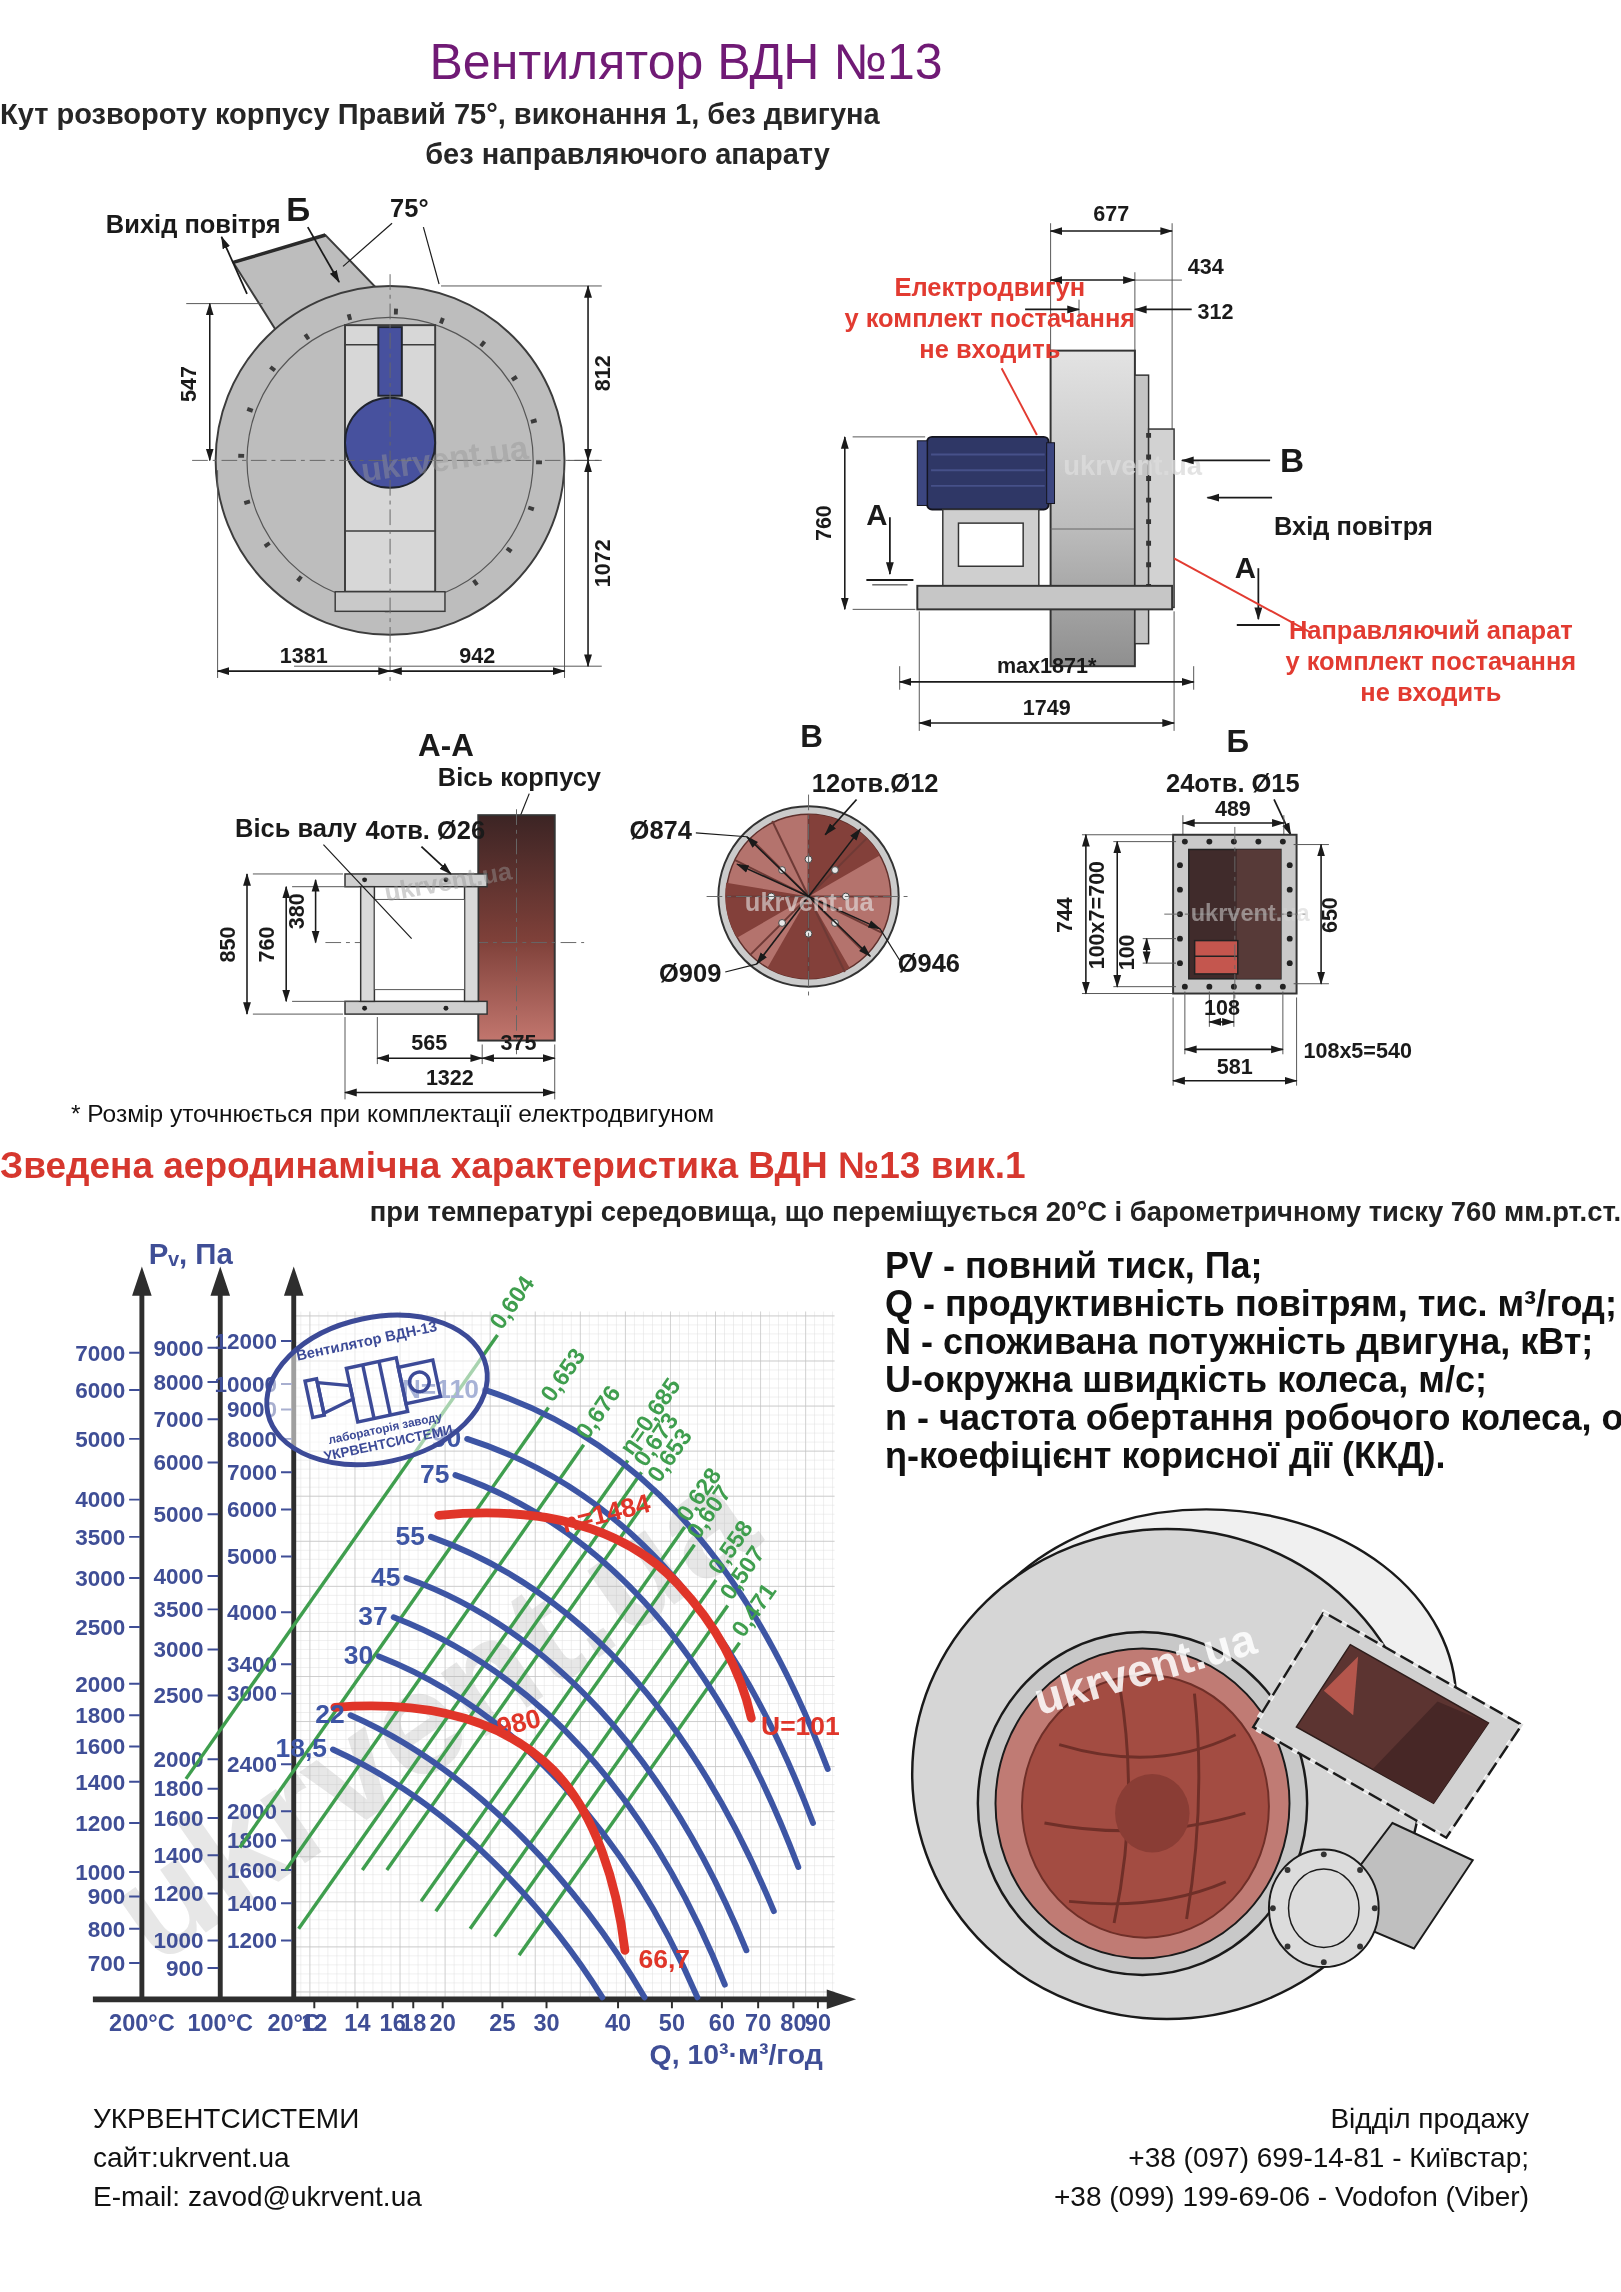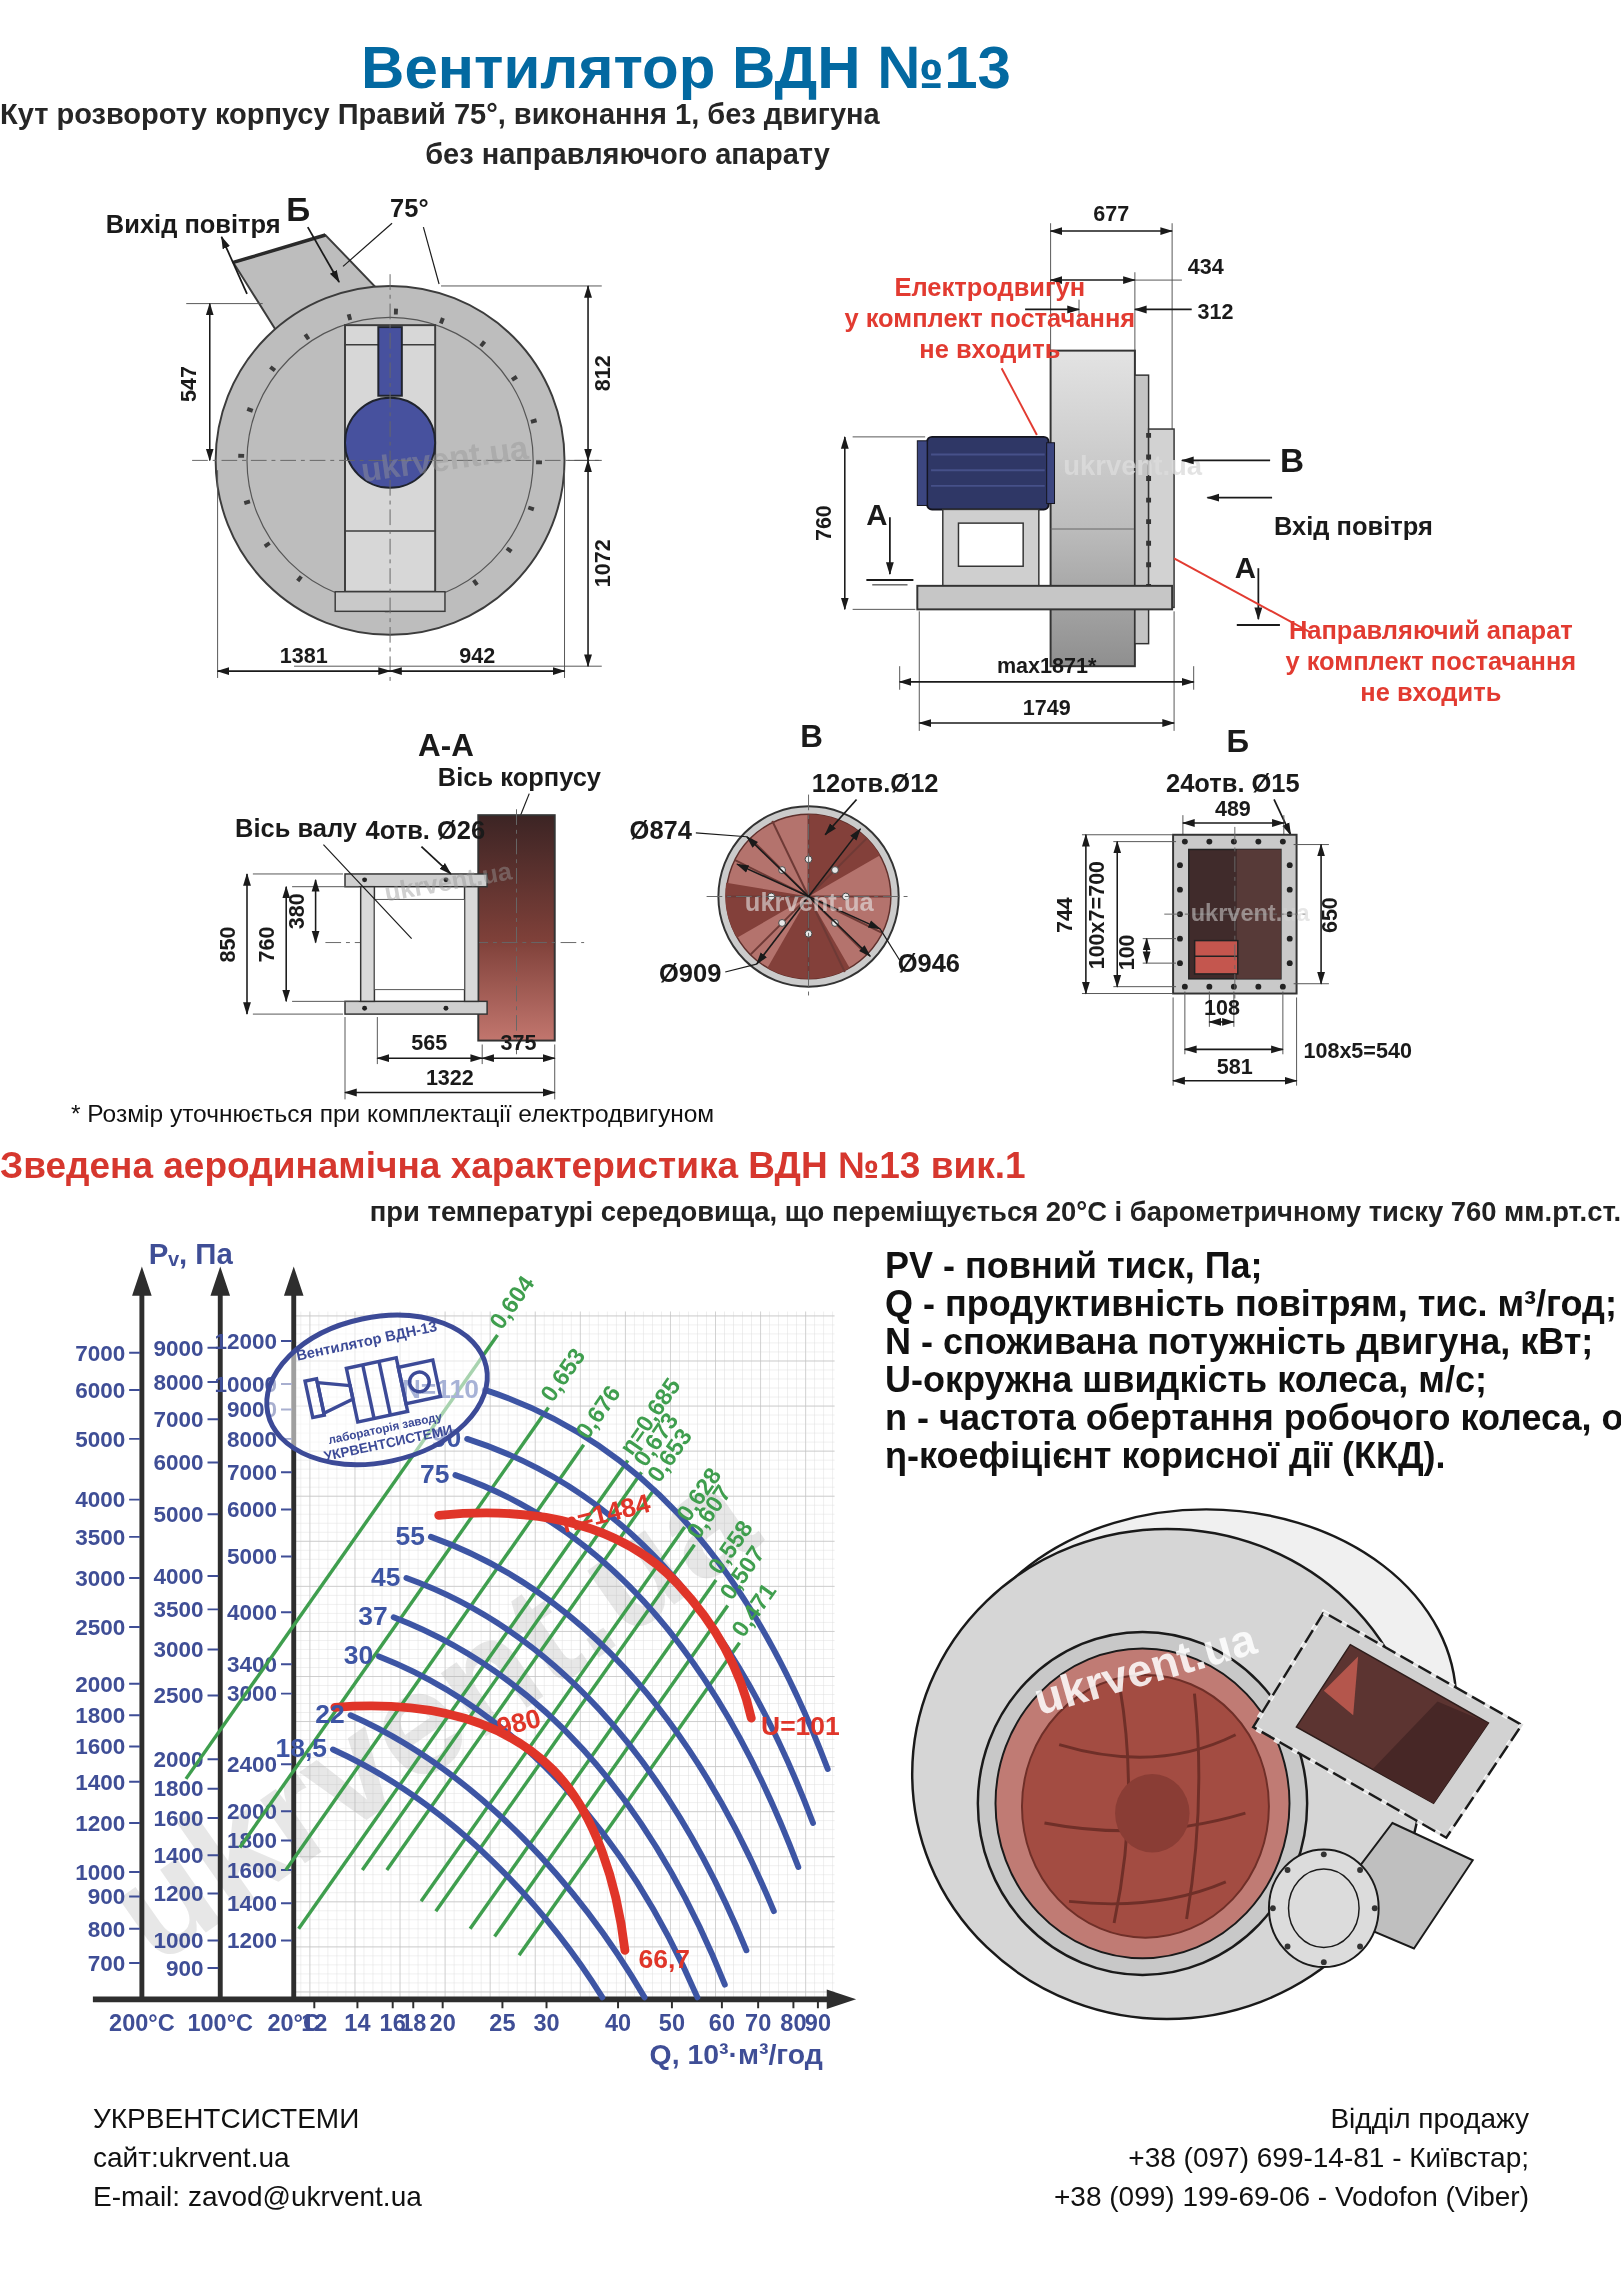--- a/index.html
+++ b/index.html
@@ -1,19 +1,19 @@
 <!DOCTYPE html>
 <html><head>
 <meta charset="utf-8">
 <style>
   html,body{margin:0;padding:0}
   body{width:1621px;height:2293px;position:relative;background:#fff;overflow:hidden;
        font-family:"Liberation Sans","DejaVu Sans",sans-serif;color:#1a1a1a}
   .abs{position:absolute}
-  #title{top:33px;left:0;width:1372px;text-align:center;font-size:60px;font-weight:bold;color:#0369a1}
+  #title{top:33px;left:0;width:1372px;text-align:center;font-size:50px;font-weight:normal;color:#701a75}
   #sub1{top:98px;left:0;width:1402px;text-align:left;font-size:29px;font-weight:bold;color:#262626}
   #sub2{top:138px;left:0;width:1255px;text-align:center;font-size:29px;font-weight:bold;color:#262626}
   #footnote{top:1100px;left:71px;font-size:24.5px;color:#111}
   #chart-heading{top:1145px;left:0;width:1621px;text-align:left;font-size:37px;font-weight:bold;color:#d6372e}
   #chart-sub{top:1196px;left:0;width:1621px;text-align:right;font-size:27.4px;font-weight:bold;color:#222}
   #legend{top:1247px;left:885px;font-size:36px;font-weight:600;line-height:38px;color:#111;white-space:nowrap}
   #footer-left{top:2099px;left:93px;font-size:28px;line-height:39px;color:#111}
   #footer-right{top:2099px;right:92px;font-size:28px;line-height:39px;color:#111;text-align:right}
   
   .t-dim{font:bold 22px "Liberation Sans",sans-serif;fill:#1a1a1a}

